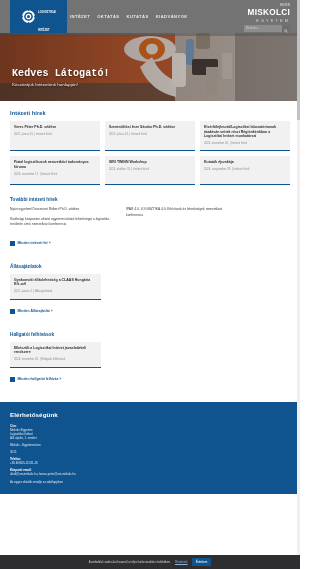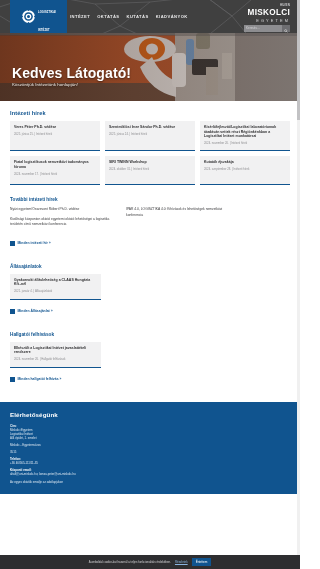--- a/index.html
+++ b/index.html
@@ -15,21 +15,21 @@
     position: relative;
     width: 300px;
     height: 569px;
     background: #ffffff;
   }
 
   
   .topbar {
     position: relative;
     height: 33px;
-    background: #404040;
+    background: #737373;
     overflow: hidden;
   }
   .topbar-pattern {
     position: absolute;
     inset: 0;
     opacity: .55;
   }
   .logo-block {
     position: absolute;
     left: 10px; top: 0;
@@ -135,25 +135,26 @@
     background: linear-gradient(to right, rgba(60,35,25,.62) 0%, rgba(70,45,35,.40) 42%, rgba(80,70,65,.28) 100%);
   }
   .hero-text {
     position: absolute;
     left: 12px;
     bottom: 14px;
     z-index: 5;
   }
   .hero-title {
     color: #ffffff;
-    font-size: 14px;
+    font-size: 10px;
     font-weight: bold;
     letter-spacing: .1px;
     line-height: 11px;
     text-shadow: 0 1px 2px rgba(0,0,0,.5);
+    font-family: Liberation Mono, monospace;
   }
   .hero-sub {
     color: #eeeae6;
     font-size: 4.4px;
     margin-top: 3px;
     letter-spacing: .05px;
     text-shadow: 0 1px 2px rgba(0,0,0,.5);
   }
 
   

